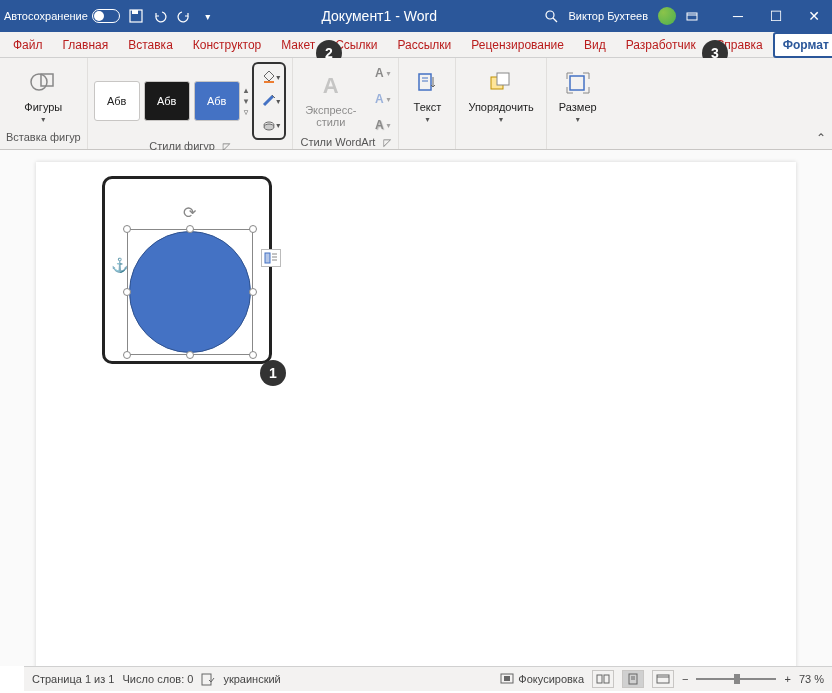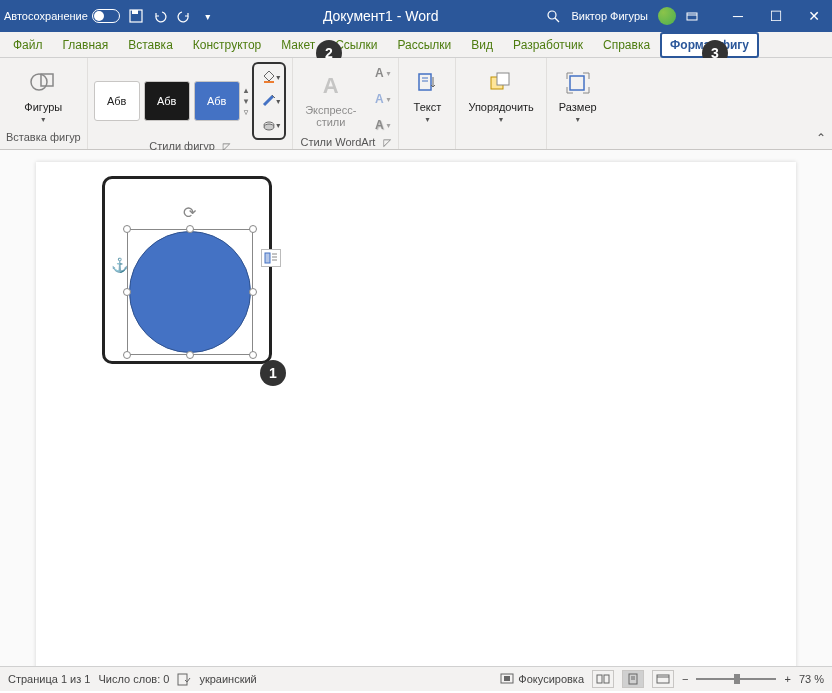--- a/index.html
+++ b/index.html
@@ -8,21 +8,21 @@
   .titlebar .left { display: flex; align-items: center; gap: 8px; }
   .autosave { display: flex; align-items: center; gap: 4px; font-size: 11px; }
   .toggle { width: 28px; height: 14px; border: 1px solid #fff; border-radius: 7px; position: relative; }
   .toggle::after { content:""; position:absolute; width:10px; height:10px; background:#fff; border-radius:50%; top:1px; left:1px; }
   .qat-icon { width:16px; height:16px; display:flex; align-items:center; justify-content:center; color:#fff; }
   .titlebar .center { flex:1; text-align:center; font-size:14px; }
   .titlebar .right { display:flex; align-items:center; gap:10px; }
   .avatar { width:18px; height:18px; border-radius:50%; background: radial-gradient(circle at 30% 30%, #8bc34a, #4caf50); }
   .winbtn { width:28px; text-align:center; font-size:14px; }
   .tabs { height:26px; background:#f3f2f1; display:flex; align-items:flex-end; border-bottom:1px solid #d0d0d0; padding:0 4px; gap:2px; position:relative; }
-  .tab { padding:4px 8px; font-size:12px; color:#4d7c0f; border:1px solid transparent; cursor:pointer; white-space:nowrap; }
+  .tab { padding:4px 8px; font-size:12px; color:#b91c1c; border:1px solid transparent; cursor:pointer; white-space:nowrap; }
   .tab.active { background:#fff; border:1px solid #d0d0d0; border-bottom:1px solid #fff; font-weight:600; color:#2b579a; }
   .tab.highlight { outline:2px solid #2b579a; outline-offset:-1px; border-radius:2px; }
   .ribbon { height:92px; background:#f3f2f1; display:flex; border-bottom:1px solid #c8c6c4; position:relative; }
   .group { display:flex; flex-direction:column; align-items:center; padding:4px 6px; border-right:1px solid #e1dfdd; height:100%; }
   .group .items { flex:1; display:flex; align-items:center; gap:4px; }
   .group .label { font-size:11px; color:#555; height:16px; display:flex; align-items:center; gap:4px; }
   .big-btn { display:flex; flex-direction:column; align-items:center; gap:2px; padding:2px 6px; cursor:pointer; }
   .big-btn .icon { width:32px; height:32px; display:flex; align-items:center; justify-content:center; }
   .big-btn .text { font-size:11px; text-align:center; line-height:1.1; }
   .style-sw { width:46px; height:40px; border:1px solid #c8c6c4; border-radius:3px; display:flex; align-items:center; justify-content:center; font-size:11px; background:#fff; }
@@ -36,21 +36,21 @@
   .page-area { height:516px; background:#fafafa; overflow:hidden; display:flex; justify-content:center; position:relative; }
   .page { width:760px; height:980px; background:#fff; margin-top:12px; box-shadow:0 0 4px rgba(0,0,0,0.15); position:relative; }
   .shape-box { position:absolute; left:66px; top:14px; width:170px; height:188px; border:3px solid #222; border-radius:10px; }
   .sel-rect { position:absolute; left:22px; top:50px; width:126px; height:126px; border:1px solid #888; }
   .handle { position:absolute; width:8px; height:8px; background:#fff; border:1px solid #888; border-radius:50%; }
   .circle { position:absolute; left:24px; top:52px; width:122px; height:122px; border-radius:50%; background:#4472c4; border:1px solid #2f528f; }
   .rotate { position:absolute; left:78px; top:24px; font-size:16px; color:#888; }
   .anchor { position:absolute; left:6px; top:78px; font-size:14px; color:#2b579a; }
   .layout-btn { position:absolute; left:156px; top:70px; width:20px; height:18px; border:1px solid #bbb; background:#fff; display:flex; align-items:center; justify-content:center; }
   .annot { position:absolute; width:26px; height:26px; border-radius:50%; background:#333; color:#fff; display:flex; align-items:center; justify-content:center; font-weight:bold; font-size:14px; }
-  .statusbar { height:25px; background:#f3f2f1; border-top:1px solid #d0d0d0; display:flex; align-items:center; padding:0 8px; font-size:11px; color:#444; gap:8px; }
+  .statusbar { height:25px; background:#f3f2f1; border-top:1px solid #d0d0d0; display:flex; align-items:center; padding:0 8px; font-size:11px; color:#444; gap:8px;margin-left:24px; }
   .statusbar .spacer { flex:1; }
   .viewbtn { width:22px; height:18px; border:1px solid #c8c6c4; display:flex; align-items:center; justify-content:center; }
   .viewbtn.active { background:#d0d0d0; }
   .zoom-track { width:80px; height:2px; background:#888; position:relative; }
   .zoom-thumb { position:absolute; left:38px; top:-4px; width:6px; height:10px; background:#888; }
   svg { display:block; }
 </style>
 </head>
 <body>
 
@@ -81,21 +81,21 @@
     <div class="qat-icon" style="font-size:10px;">▾</div>
   </div>
   <div class="center">Документ1 - Word</div>
   <div class="right">
     <div class="qat-icon">
         <svg width="14" height="14" viewBox="0 0 14 14">
           <circle cx="6" cy="6" r="4" fill="none" stroke="#fff" stroke-width="1.2"></circle>
           <line x1="9" y1="9" x2="13" y2="13" stroke="#fff" stroke-width="1.2"></line>
         </svg>
       </div>
-    <span style="font-size:11px;">Виктор Фигуры</span>
+    <span style="font-size:11px;">Виктор Бухтеев</span>
     <div class="avatar"></div>
     <div class="winbtn">
         <svg width="12" height="12" viewBox="0 0 12 12">
           <rect x="1" y="3" width="10" height="7" fill="none" stroke="#fff"></rect>
           <line x1="1" y1="5" x2="11" y2="5" stroke="#fff"></line>
         </svg>
       </div>
     <div class="winbtn">─</div>
     <div class="winbtn">☐</div>
     <div class="winbtn">✕</div>
@@ -103,20 +103,21 @@
 </div>
 
 <div class="tabs">
   <div class="tab">Файл</div>
   <div class="tab">Главная</div>
   <div class="tab">Вставка</div>
   <div class="tab">Конструктор</div>
   <div class="tab">Макет</div>
   <div class="tab">Ссылки</div>
   <div class="tab">Рассылки</div>
+  <div class="tab">Рецензирование</div>
   <div class="tab">Вид</div>
   <div class="tab">Разработчик</div>
   <div class="tab">Справка</div>
   <div class="tab active highlight">Формат фигу</div>
   <div class="annot" style="left:316px; top:8px;">2</div>
   <div class="annot" style="right:104px; top:8px;">3</div>
 </div>
 
 <div class="ribbon">
   <div class="group">

